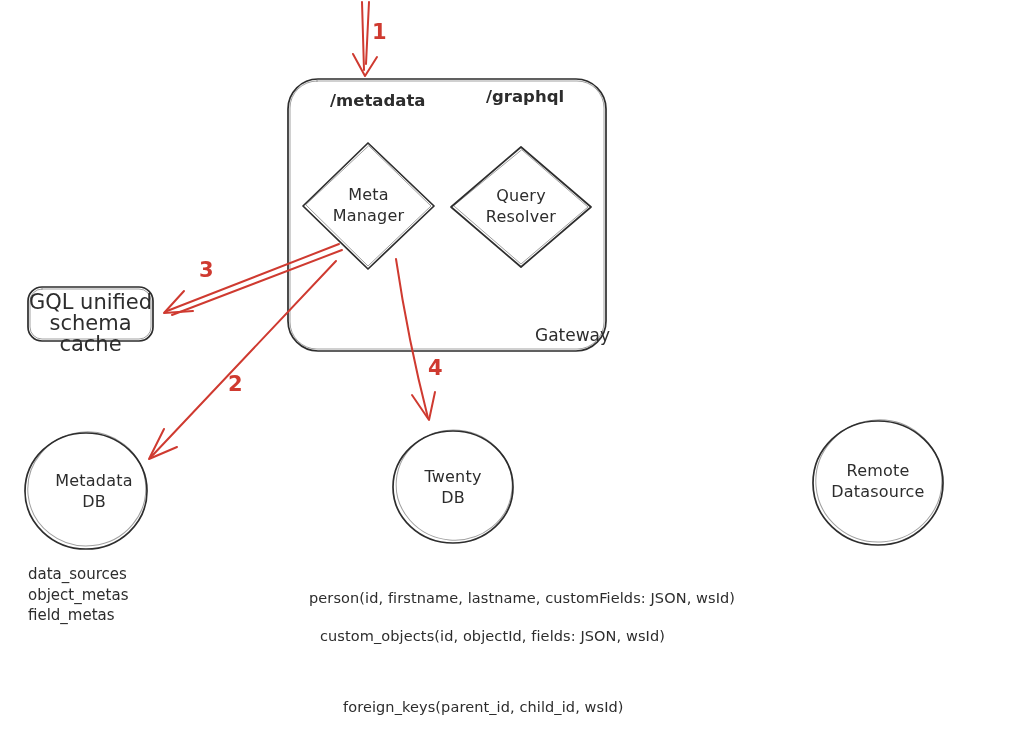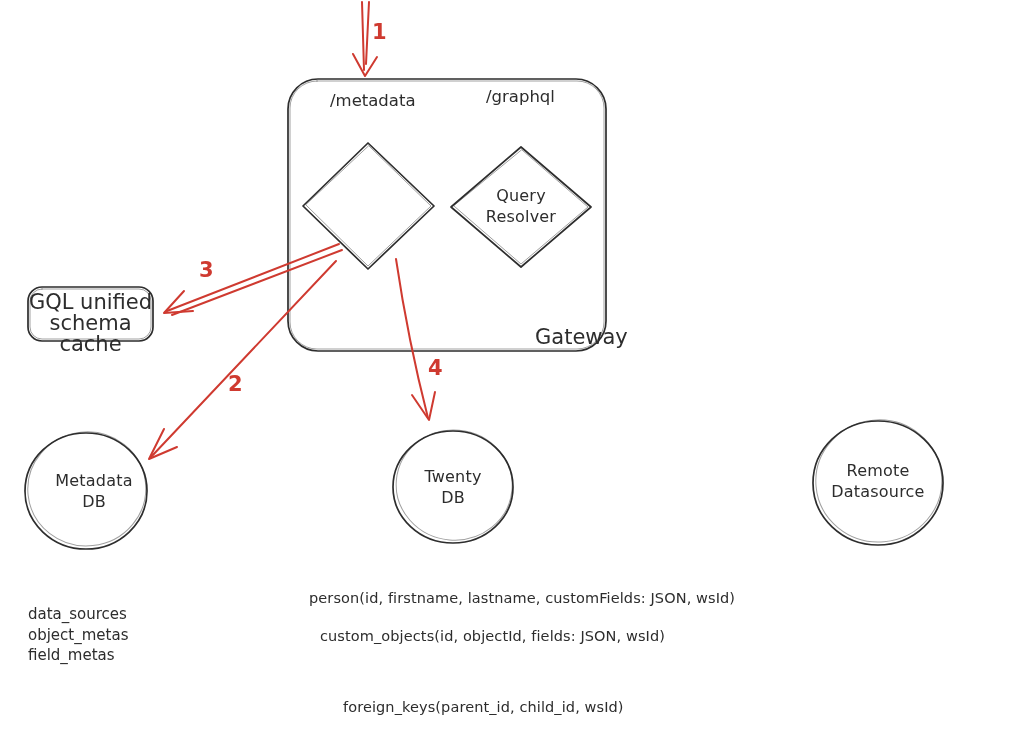--- a/index.html
+++ b/index.html
@@ -16,21 +16,21 @@
     font-family:"DejaVu Sans", sans-serif;
     color:var(--ink);
   }
   svg.layer{position:absolute;left:0;top:0;}
   .ink{fill:none;stroke:var(--ink);stroke-width:1.7;stroke-linecap:round;stroke-linejoin:round;}
   .ink2{fill:none;stroke:var(--ink);stroke-width:1;stroke-linecap:round;stroke-linejoin:round;opacity:.45;}
   .red{fill:none;stroke:var(--accent);stroke-width:2;stroke-linecap:round;stroke-linejoin:round;}
   .lbl{position:absolute;white-space:nowrap;color:var(--ink);}
   .lbl.center{text-align:center;white-space:normal;}
   .hand{font-size:16px;line-height:21px;letter-spacing:.2px;}
-  .endpoint{font-size:16.5px;}
+  .endpoint{font-size:16.5px;font-weight:bold;}
   .schema{font-size:14.5px;letter-spacing:.1px;}
   .tables{font-size:15px;line-height:20.5px;}
   .stepnum{position:absolute;color:var(--accent);font-size:21px;font-weight:600;}
   .cache-text{font-size:21px;line-height:21px;}
 </style>
 </head>
 <body>
 
 <div class="canvas">
 
@@ -95,22 +95,26 @@
   </svg>
 
   <div class="stepnum" style="left:372px;top:20px;">1</div>
   <div class="stepnum" style="left:228px;top:372px;">2</div>
   <div class="stepnum" style="left:199px;top:258px;">3</div>
   <div class="stepnum" style="left:428px;top:356px;">4</div>
 
   <div class="lbl endpoint" style="left:330px;top:91px;">/metadata</div>
   <div class="lbl endpoint" style="left:486px;top:87px;text-align:center;">/graphql</div>
 
-  <div class="lbl" style="left:535px;top:325px;font-size:21px;">Gateway</div>
+  <div class="lbl" style="left:535px;top:325px;font-size:17px;">Gateway</div>
 
+  <div class="lbl center hand" style="left:303px;top:184px;width:131px;">
+    <div>Meta</div>
+    <div>Manager</div>
+  </div>
 
   <div class="lbl center hand" style="left:451px;top:185px;width:140px;">
     <div>Query</div>
     <div>Resolver</div>
   </div>
 
   <div class="lbl center cache-text" style="left:28px;top:292px;width:125px;">
     <div>GQL unified</div>
     <div>schema cache</div>
   </div>
@@ -123,21 +127,21 @@
   <div class="lbl center hand" style="left:393px;top:466px;width:120px;">
     <div>Twenty</div>
     <div>DB</div>
   </div>
 
   <div class="lbl center hand" style="left:808px;top:460px;width:140px;">
     <div>Remote</div>
     <div>Datasource</div>
   </div>
 
-  <div class="lbl tables" style="left:28px;top:604px;">
+  <div class="lbl tables" style="left:28px;top:564px;">
     <div>data_sources</div>
     <div>object_metas</div>
     <div>field_metas</div>
   </div>
 
   <div class="lbl schema" style="left:320px;top:628px;">custom_objects(id, objectId, fields: JSON, wsId)</div>
   <div class="lbl schema" style="left:309px;top:590px;">person(id, firstname, lastname, customFields: JSON, wsId)</div>
   <div class="lbl schema" style="left:343px;top:699px;">foreign_keys(parent_id, child_id, wsId)</div>
 
 

